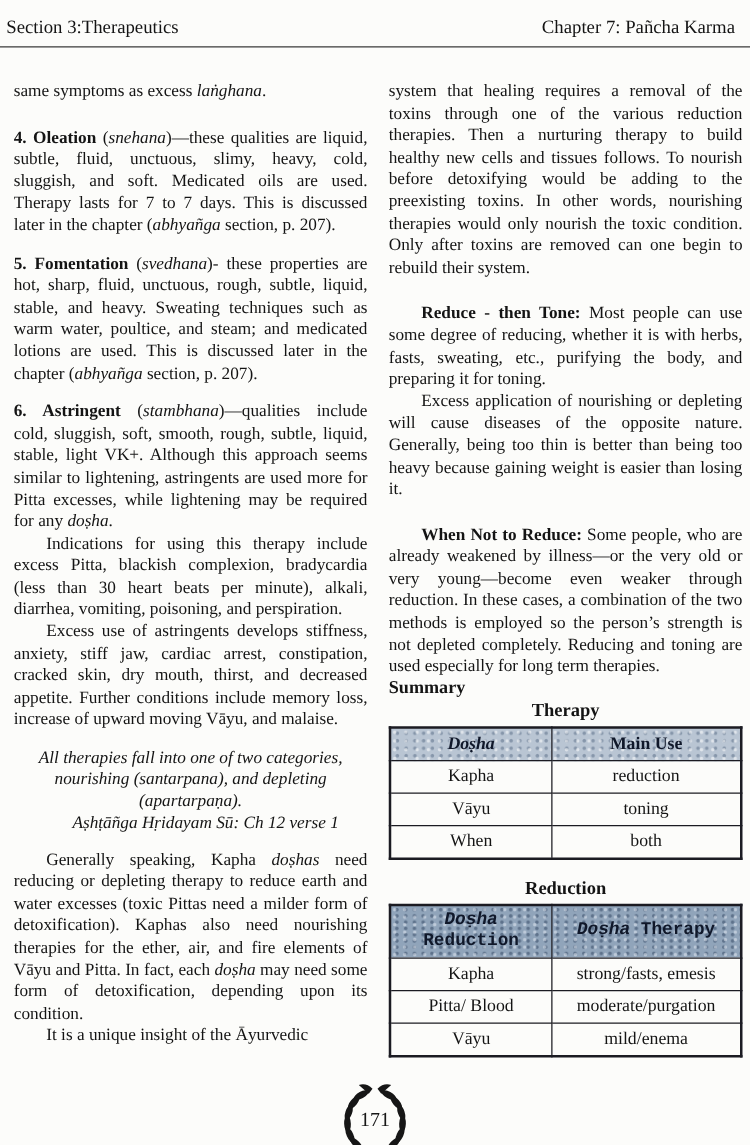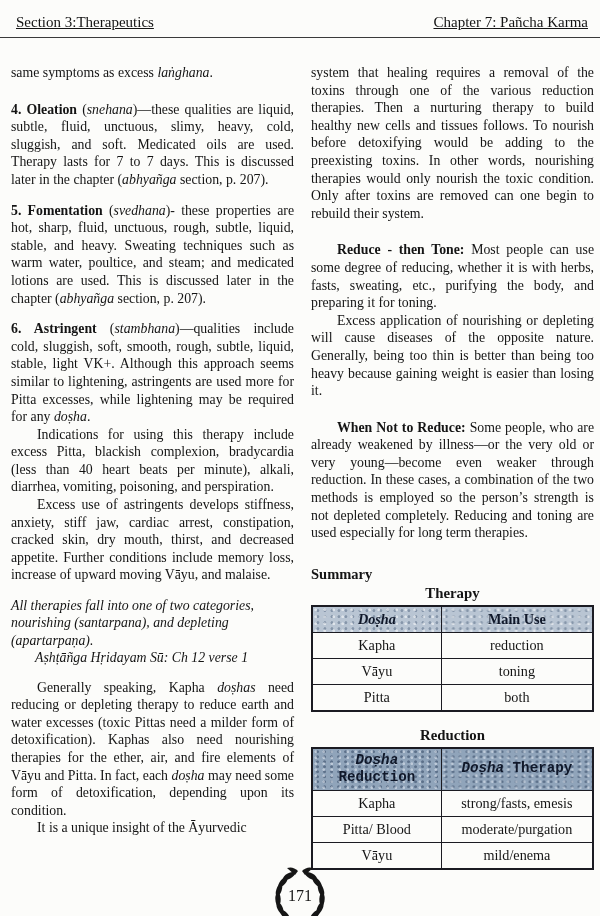--- a/index.html
+++ b/index.html
@@ -8,24 +8,23 @@
     width:600px;height:916px;
     background:#fcfcfa;
     color:#141414;
     font-family:"Liberation Serif", serif;
     overflow:hidden;
     box-sizing:border-box;
   }
   
   .running-header{
     display:flex;justify-content:space-between;align-items:baseline;
-    padding:14px 12px 6px 16px;
+    padding:14px 12px 6px 5px;
     font-size:15px;
     border-bottom:1.6px solid #3a3a3a;
-    text-decoration:underline;
   }
   
   .columns{
     display:flex;gap:17px;
     padding:26px 1px 0 11px;
   }
   .col{
     width:283px;
     font-size:13.8px;
     line-height:17.6px;
@@ -35,25 +34,25 @@
   .gap-md{margin-top:13px !important;}
   .gap-lg{margin-top:19px !important;}
   .b{font-weight:bold;}
   .i{font-style:italic;}
   .quote{
     margin:13px 0 12px 0;
     font-style:italic;
     text-align:center;
     line-height:17.4px;
   }
-  .quote p{text-align:left;margin:0;}
+  .quote p{text-align:center;margin:0;}
   .quote .attrib{padding-left:24px;}
   
   .summary-heading{
-    margin:24px 0 2px 0;
+    margin:0 0 2px 0;
     font-size:14.5px;font-weight:bold;
   }
   .table-title{
     text-align:center;font-weight:bold;font-size:14.8px;
     margin:2px 0 2px 0;
   }
   table.sum{
     width:100%;border-collapse:collapse;
     border:2.2px solid #1b1b22;
   }
@@ -103,21 +102,21 @@
     <span>Chapter 7: Pañcha Karma</span>
   </div>
 
   <div class="columns">
 
     <div class="col">
       <p><span>same symptoms as excess </span><span class="i">laṅghana</span><span>.</span></p>
       <p class="gap-lg"><span class="b">4. Oleation</span><span> (</span><span class="i">snehana</span><span>)—these qualities are liquid, subtle, fluid, unctuous, slimy, heavy, cold, sluggish, and soft. Medicated oils are used. Therapy lasts for 7 to 7 days. This is discussed later in the chapter (</span><span class="i">abhyañga</span><span> section, p. 207).</span></p>
       <p class="gap-md"><span class="b">5. Fomentation</span><span> (</span><span class="i">svedhana</span><span>)- these properties are hot, sharp, fluid, unctuous, rough, subtle, liquid, stable, and heavy. Sweating techniques such as warm water, poultice, and steam; and medicated lotions are used. This is discussed later in the chapter (</span><span class="i">abhyañga</span><span> section, p. 207).</span></p>
       <p class="gap-md"><span class="b">6. Astringent</span><span> (</span><span class="i">stambhana</span><span>)—qualities include cold, sluggish, soft, smooth, rough, subtle, liquid, stable, light VK+. Although this approach seems similar to lightening, astringents are used more for Pitta excesses, while lightening may be required for any </span><span class="i">doṣha</span><span>.</span></p>
-      <p class="indent"><span>Indications for using this therapy include excess Pitta, blackish complexion, bradycardia (less than 40 heart beats per minute), alkali, diarrhea, vomiting, poisoning, and perspiration.</span></p>
+      <p class="indent"><span>Indications for using this therapy include excess Pitta, blackish complexion, bradycardia (less than 30 heart beats per minute), alkali, diarrhea, vomiting, poisoning, and perspiration.</span></p>
       <p class="indent"><span>Excess use of astringents develops stiffness, anxiety, stiff jaw, cardiac arrest, constipation, cracked skin, dry mouth, thirst, and decreased appetite. Further conditions include memory loss, increase of upward moving Vāyu, and malaise.</span></p>
       <div class="quote">
         <p>All therapies fall into one of two categories, nourishing (santarpana), and depleting (apartarpaṇa).</p>
         <p class="attrib">Aṣhṭāñga Hṛidayam Sū: Ch 12 verse 1</p>
       </div>
       <p class="indent"><span>Generally speaking, Kapha </span><span class="i">doṣhas</span><span> need reducing or depleting therapy to reduce earth and water excesses (toxic Pittas need a milder form of detoxification). Kaphas also need nourishing therapies for the ether, air, and fire elements of Vāyu and Pitta. In fact, each </span><span class="i">doṣha</span><span> may need some form of detoxification, depending upon its condition.</span></p>
       <p class="indent"><span>It is a unique insight of the Āyurvedic</span></p>
     </div>
 
     <div class="col">
@@ -138,21 +137,21 @@
           </tr>
           <tr>
             <td>Kapha</td>
             <td>reduction</td>
           </tr>
           <tr>
             <td>Vāyu</td>
             <td>toning</td>
           </tr>
           <tr>
-            <td>Pitta</td>
+            <td>When</td>
             <td>both</td>
           </tr>
         </tbody>
           </table>
       </div>
 
       <div class="tbl-block second">
         <div class="table-title">Reduction</div>
         <table class="sum">
           <tbody>

